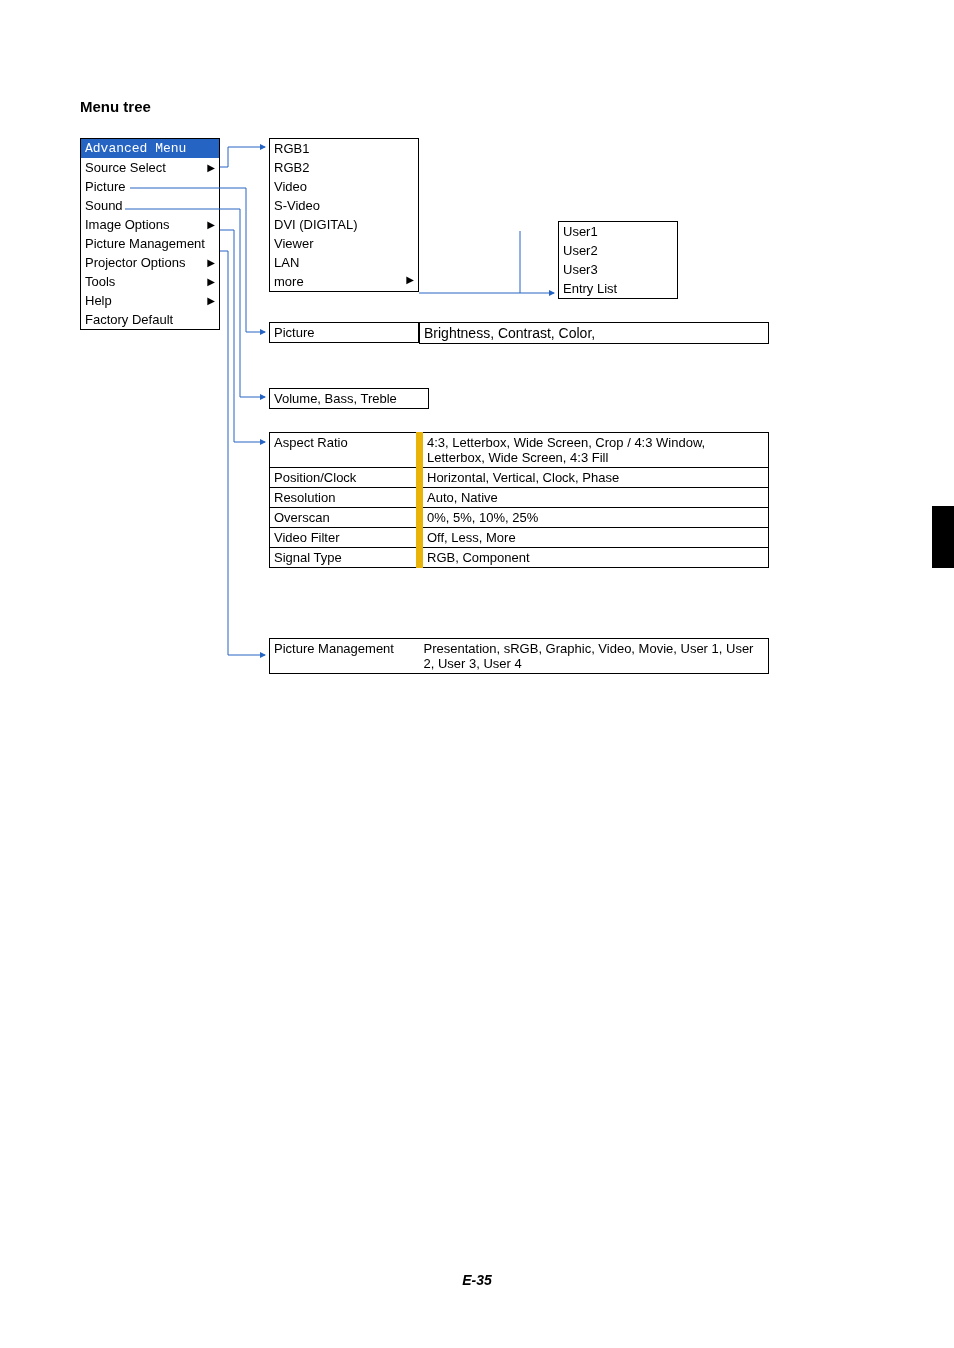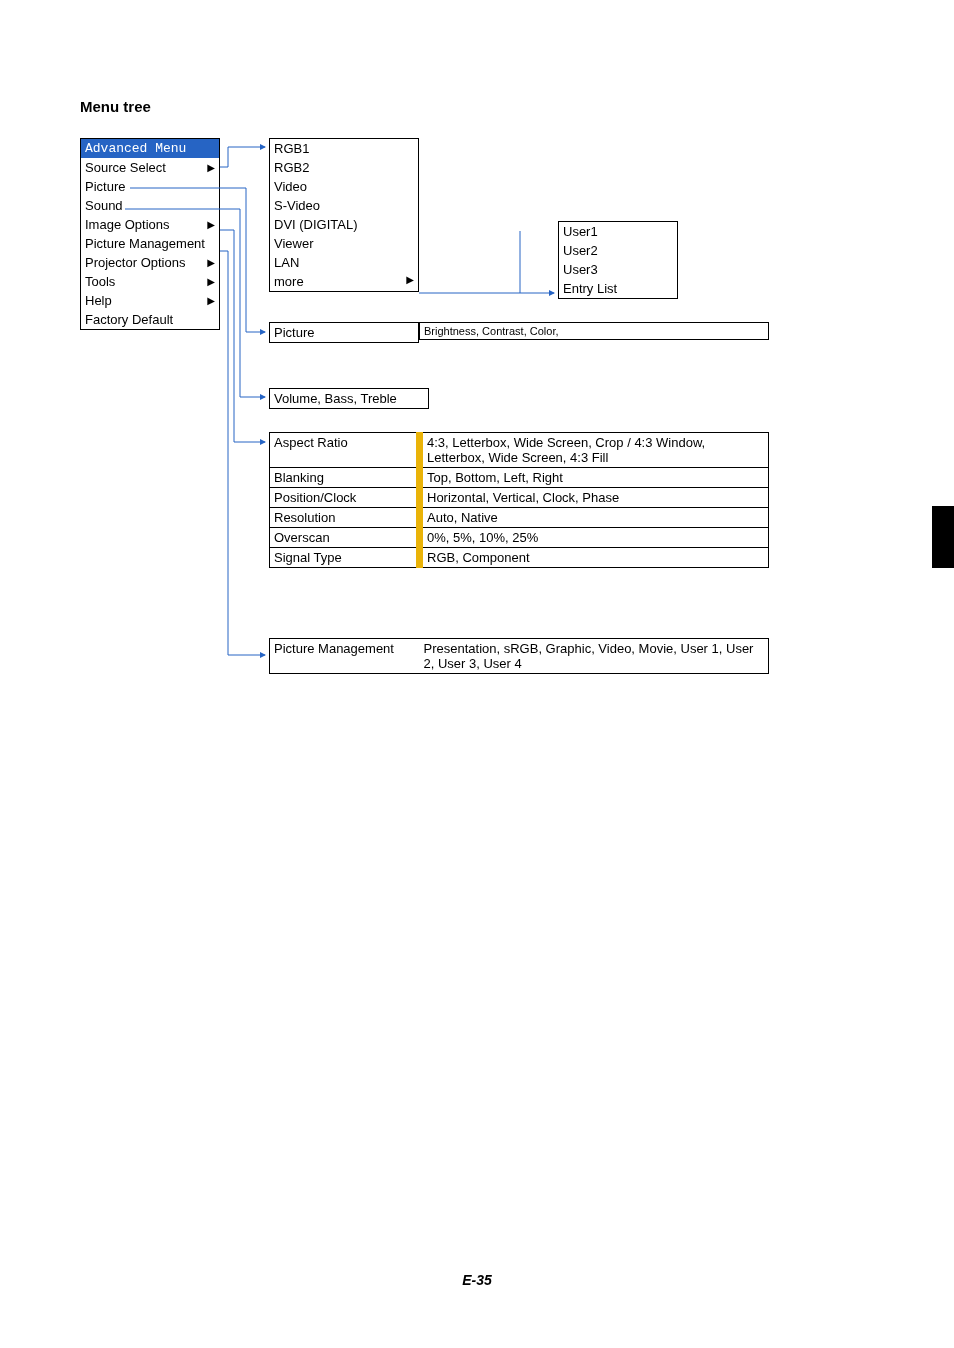--- a/index.html
+++ b/index.html
@@ -77,21 +77,21 @@
     border: 1px solid #000;
     font-size: 13px;
     padding: 2px 4px;
   }
   .picture-detail {
     position: absolute;
     top: 322px;
     left: 419px;
     width: 350px;
     border: 1px solid #000;
-    font-size: 11px;
+    font-size: 14px;
   }
   .picture-detail .row {
     padding: 2px 4px;
   }
   .sound-box {
     position: absolute;
     top: 388px;
     left: 269px;
     width: 160px;
     border: 1px solid #000;
@@ -251,34 +251,34 @@
 
 <div class="sound-box">Volume, Bass, Treble</div>
 
 <table class="image-options-table">
   <tbody>
       <tr>
     <td>Aspect Ratio</td>
     <td>4:3, Letterbox, Wide Screen, Crop / 4:3 Window, Letterbox, Wide Screen, 4:3 Fill</td>
   </tr>
   <tr>
-    <td>Blanking</td>
-    <td>Top, Bottom, Left, Right</td>
-  </tr>
-  <tr>
     <td>Position/Clock</td>
     <td>Horizontal, Vertical, Clock, Phase</td>
   </tr>
   <tr>
     <td>Resolution</td>
     <td>Auto, Native</td>
   </tr>
   <tr>
     <td>Overscan</td>
     <td>0%, 5%, 10%, 25%</td>
+  </tr>
+  <tr>
+    <td>Video Filter</td>
+    <td>Off, Less, More</td>
   </tr>
   <tr>
     <td>Signal Type</td>
     <td>RGB, Component</td>
   </tr>
 </tbody>
   </table>
 
 <table class="pm-box">
   <tbody>

